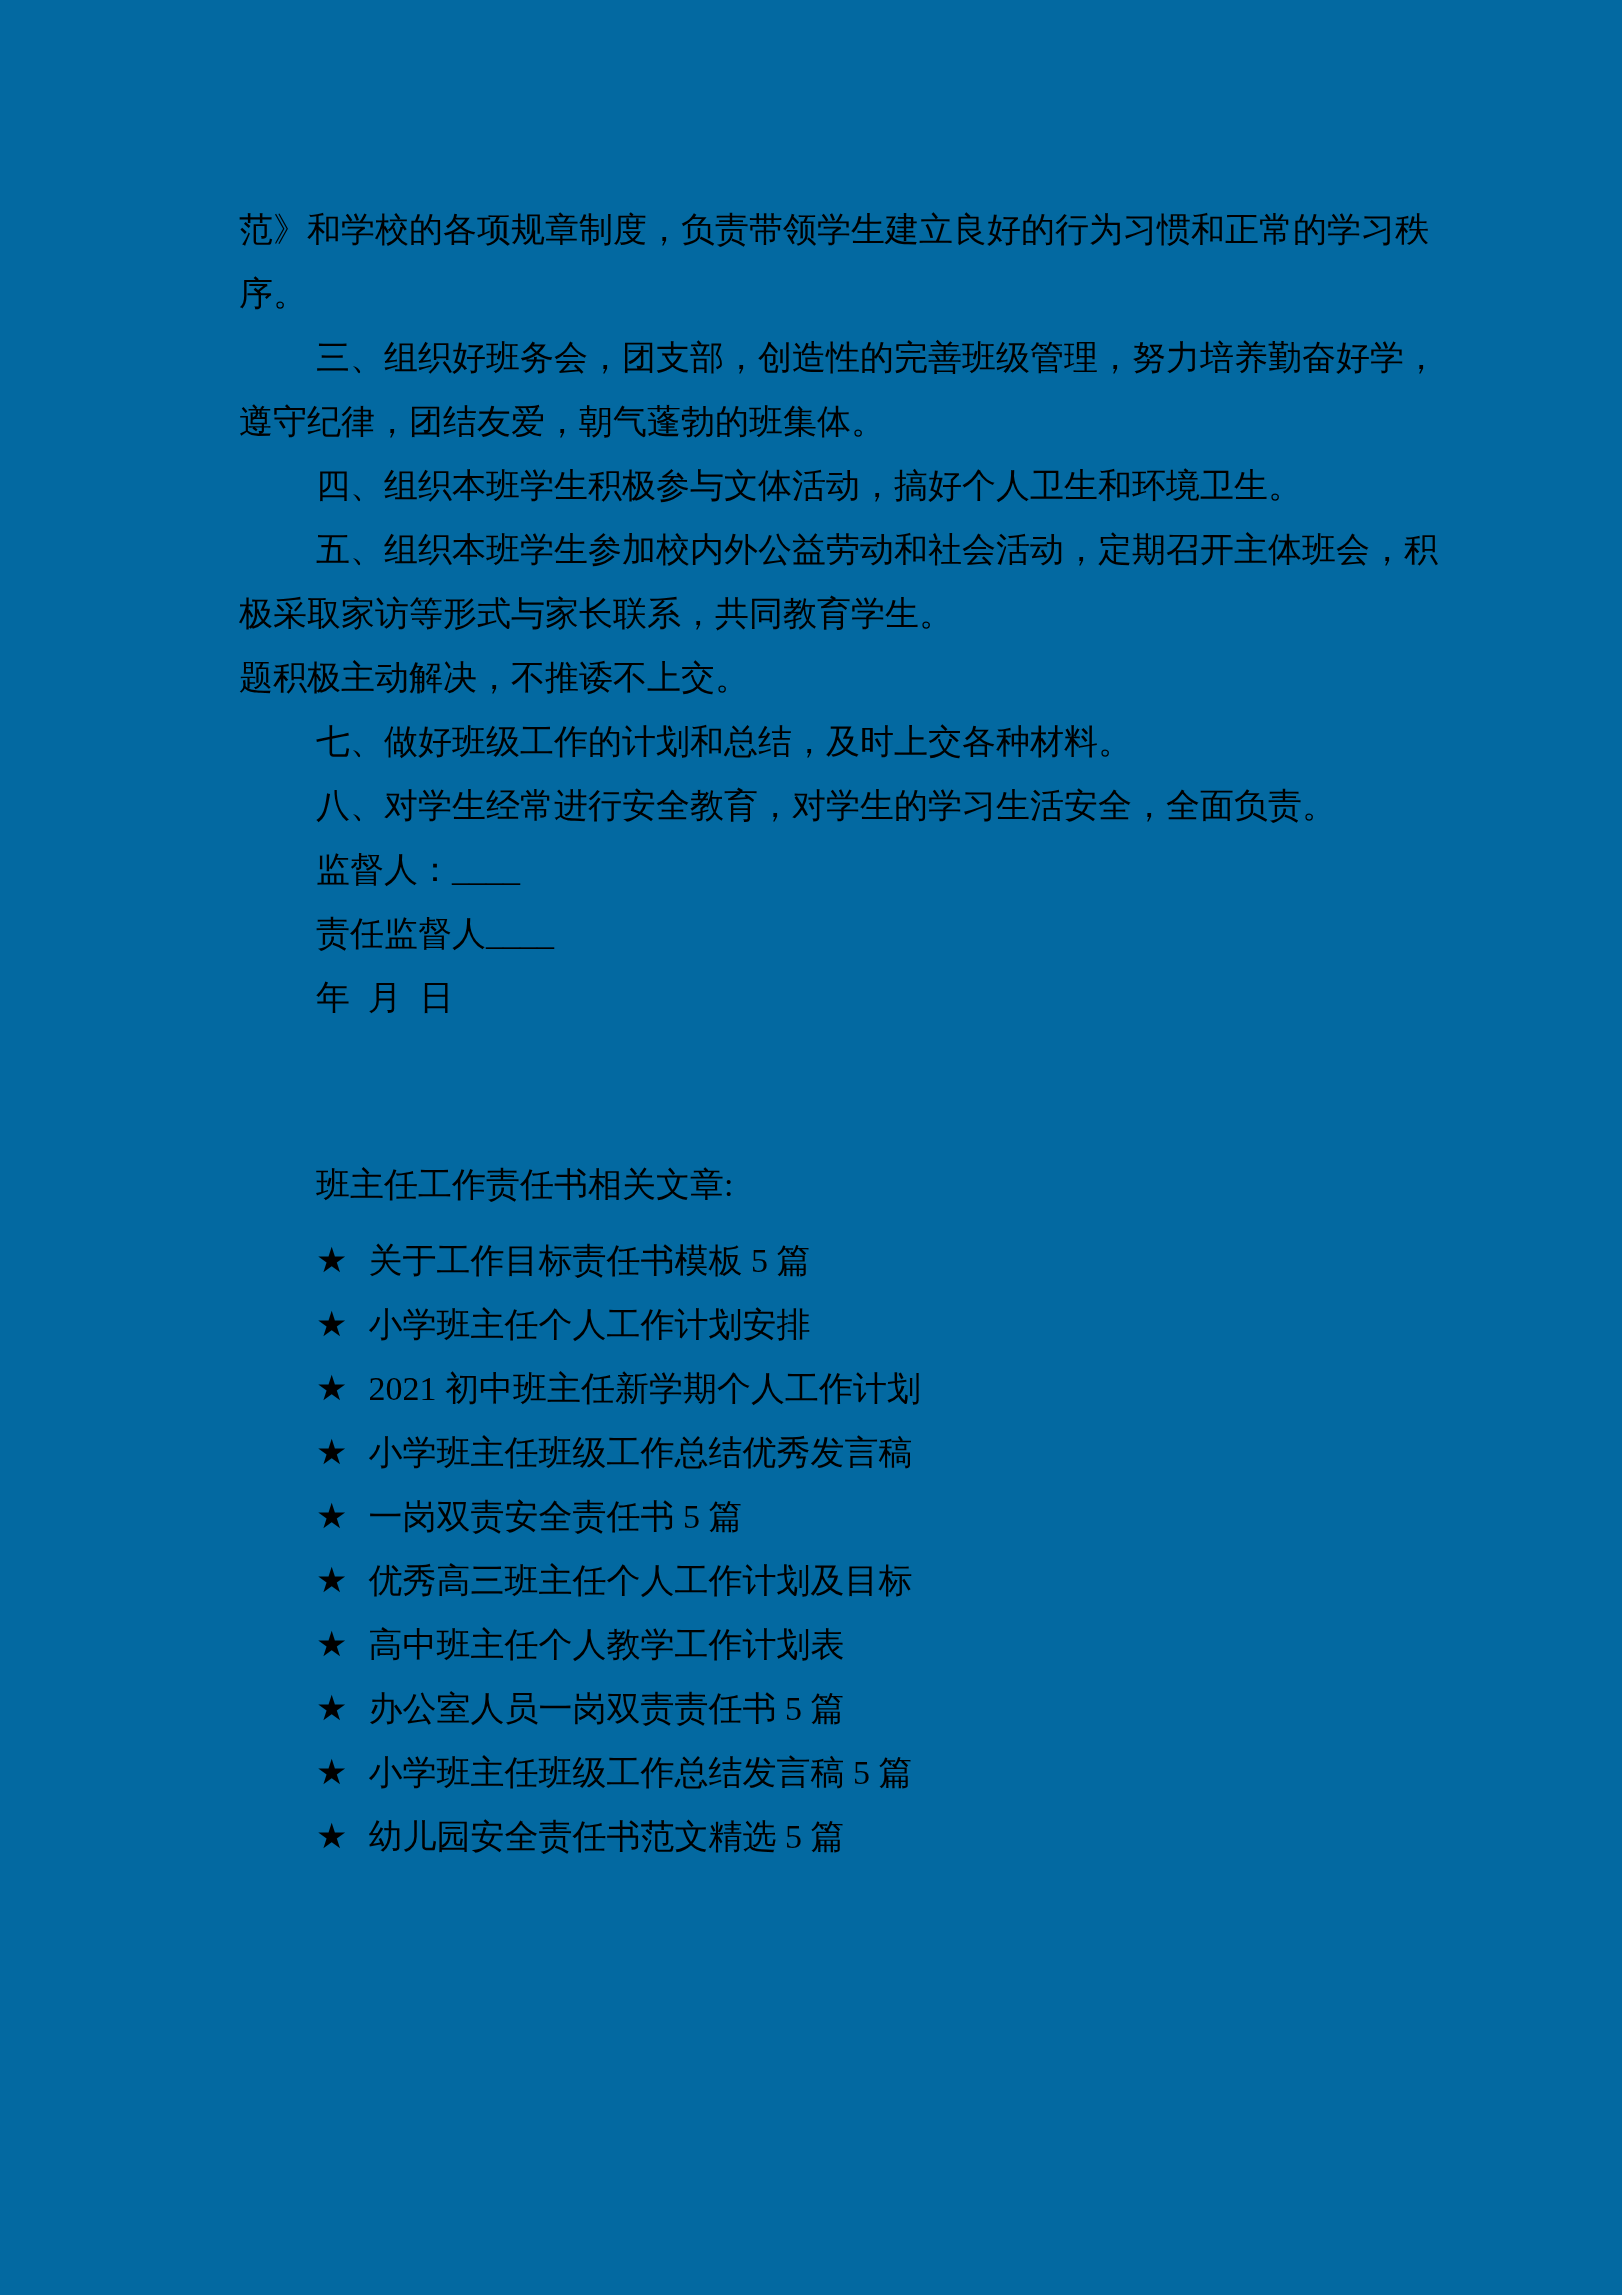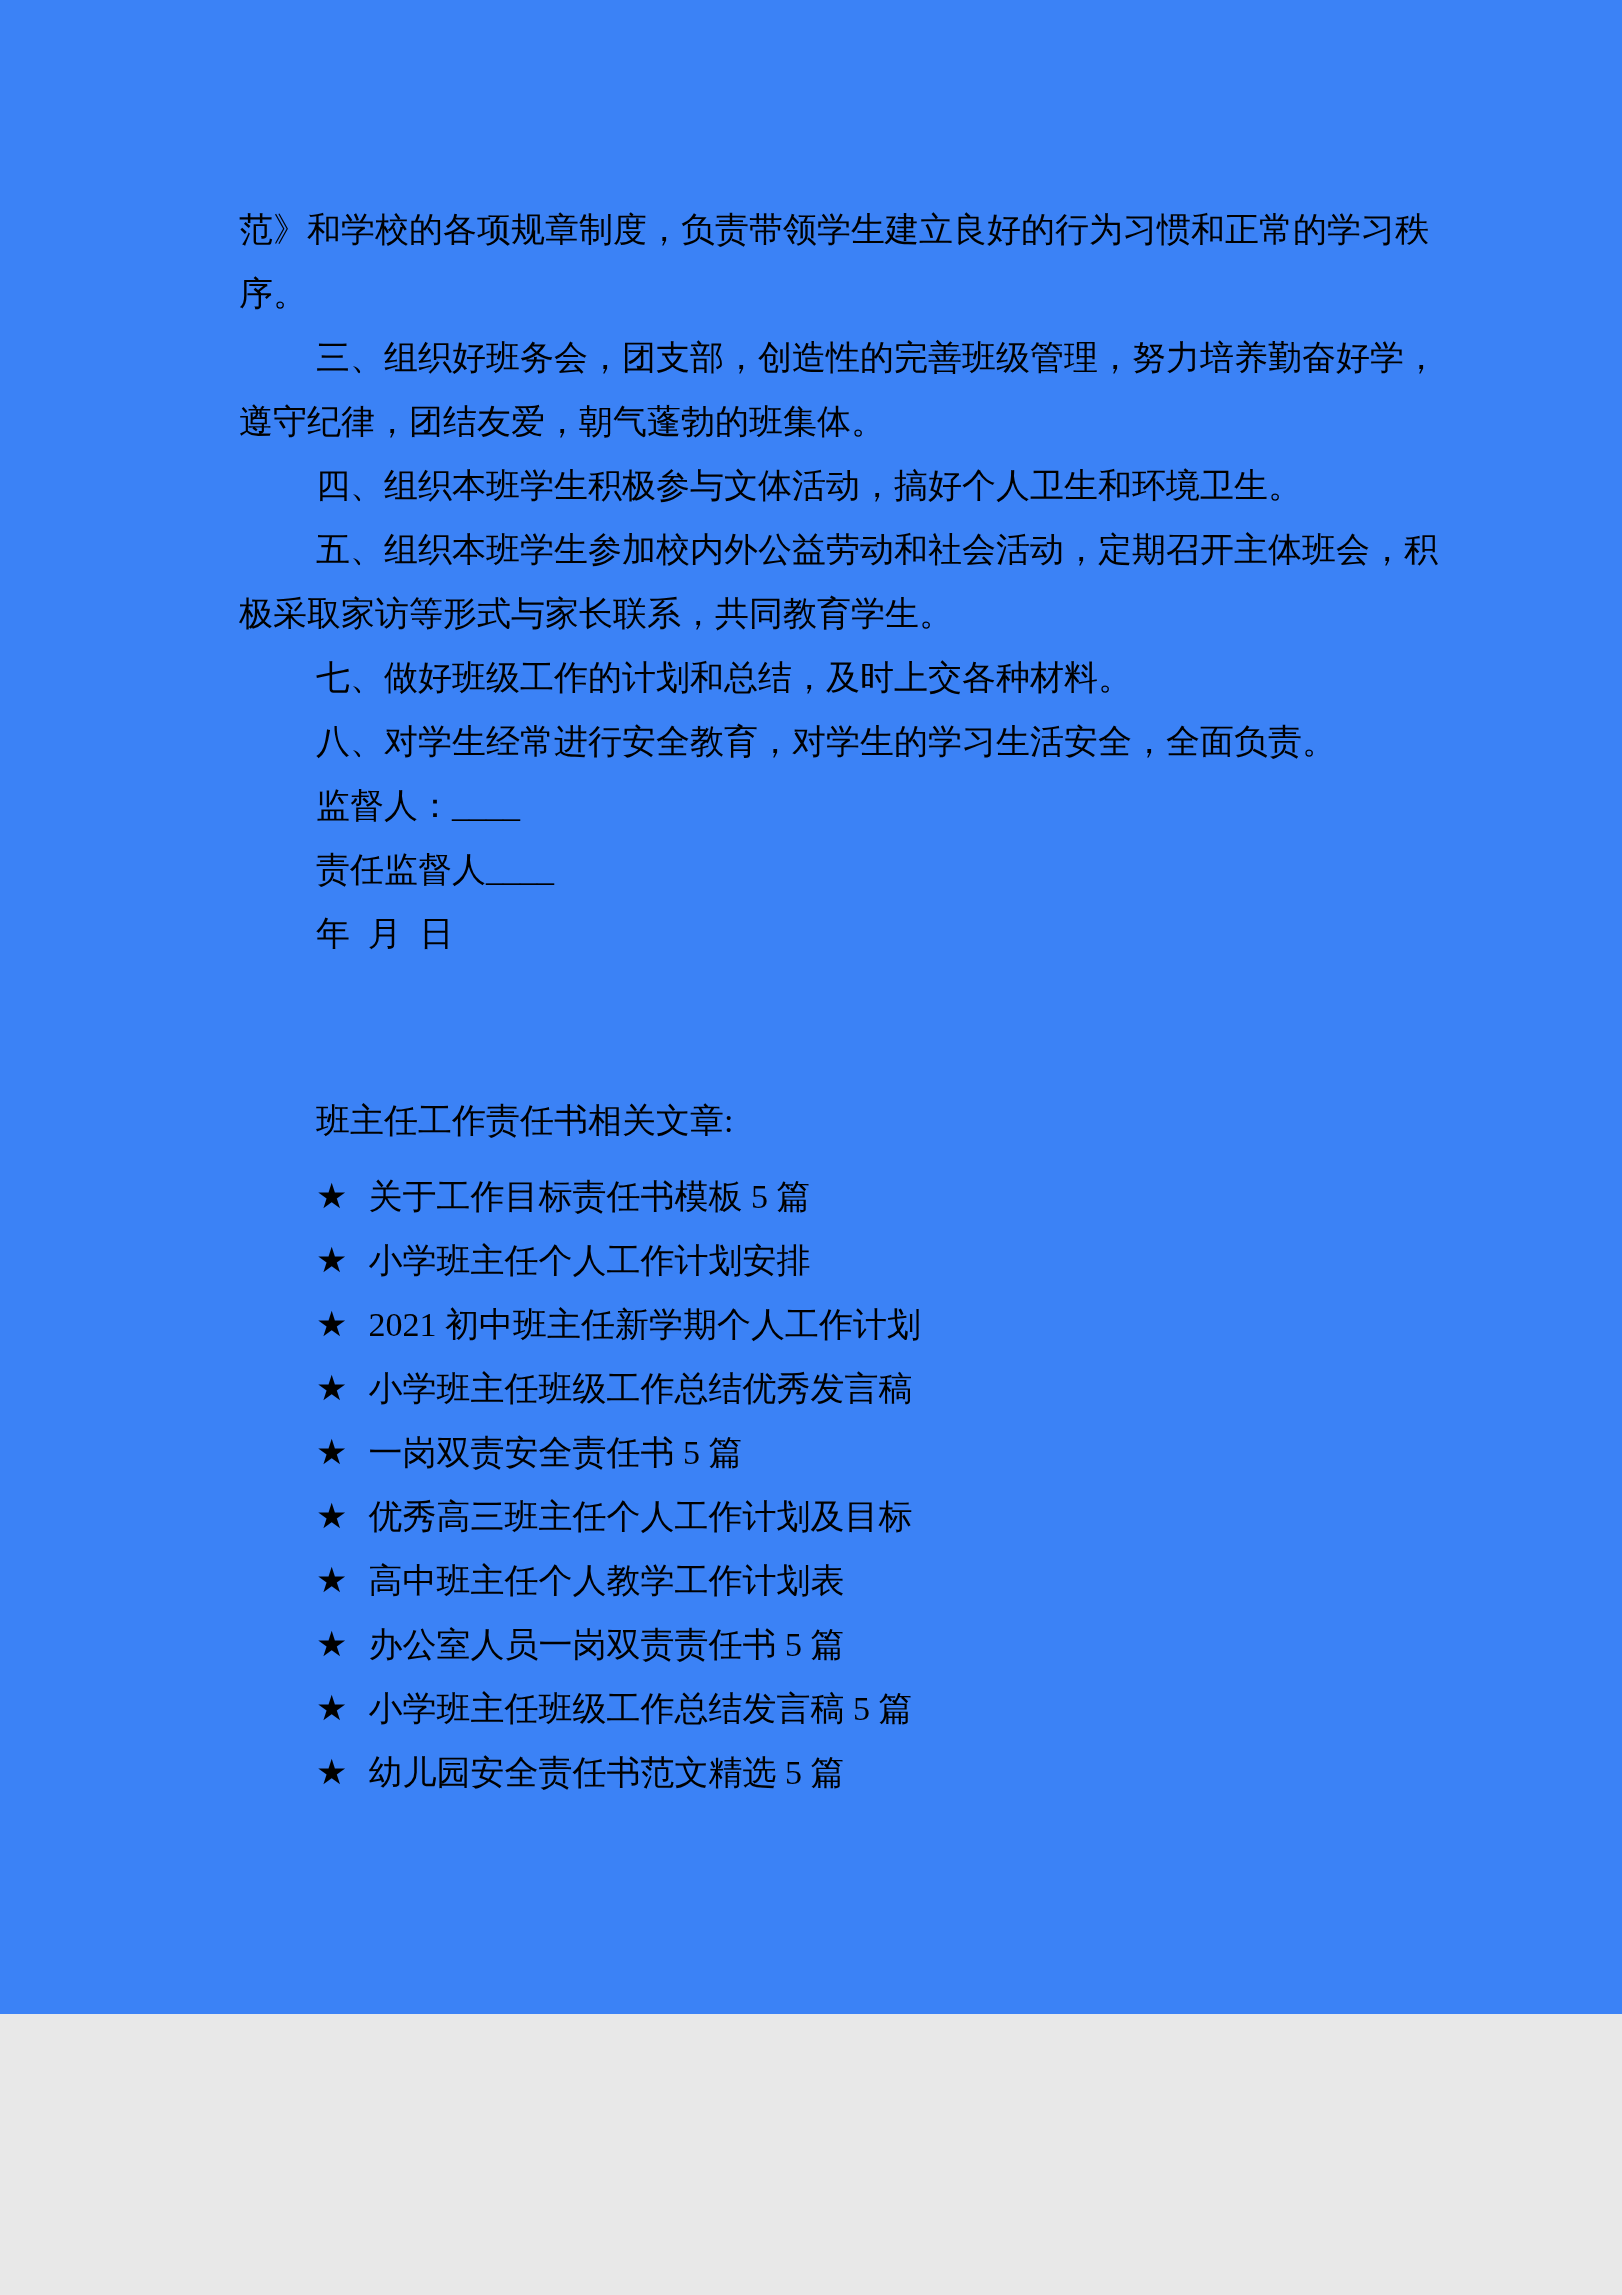--- a/index.html
+++ b/index.html
@@ -3,23 +3,23 @@
 <meta charset="utf-8">
 <style>
   html, body { margin: 0; padding: 0; }
   body {
     background: #e8e8e8;
     font-family: "Liberation Serif", "DejaVu Serif", serif;
   }
   .page {
     position: relative;
     width: 1623px;
-    height: 2014px;
+    height: 2295px;
     margin: 0 auto;
-    background: #3b82f6;
+    background: #0369a1;
     color: #000000;
     overflow: hidden;
   }
   .content {
     position: absolute;
     top: 198px;
     left: 239px;
     width: 1171px;
   }
   .line {
@@ -58,20 +58,21 @@
 <div class="page">
   <div class="content">
     <div id="body-lines">
         <div class="line">范》和学校的各项规章制度，负责带领学生建立良好的行为习惯和正常的学习秩</div>
         <div class="line">序。</div>
         <div class="line indent">三、组织好班务会，团支部，创造性的完善班级管理，努力培养勤奋好学，</div>
         <div class="line">遵守纪律，团结友爱，朝气蓬勃的班集体。</div>
         <div class="line indent">四、组织本班学生积极参与文体活动，搞好个人卫生和环境卫生。</div>
         <div class="line indent">五、组织本班学生参加校内外公益劳动和社会活动，定期召开主体班会，积</div>
         <div class="line">极采取家访等形式与家长联系，共同教育学生。</div>
+        <div class="line">题积极主动解决，不推诿不上交。</div>
         <div class="line indent">七、做好班级工作的计划和总结，及时上交各种材料。</div>
         <div class="line indent">八、对学生经常进行安全教育，对学生的学习生活安全，全面负责。</div>
         <div class="line indent">监督人：____</div>
         <div class="line indent">责任监督人____</div>
         <div class="line indent date">年 月 日</div>
       </div>
     <div class="heading-line">班主任工作责任书相关文章:</div>
     <div id="related-list">
         <div class="star-item"><span class="star">★</span><span>关于工作目标责任书模板 5 篇</span></div>
         <div class="star-item"><span class="star">★</span><span>小学班主任个人工作计划安排</span></div>

